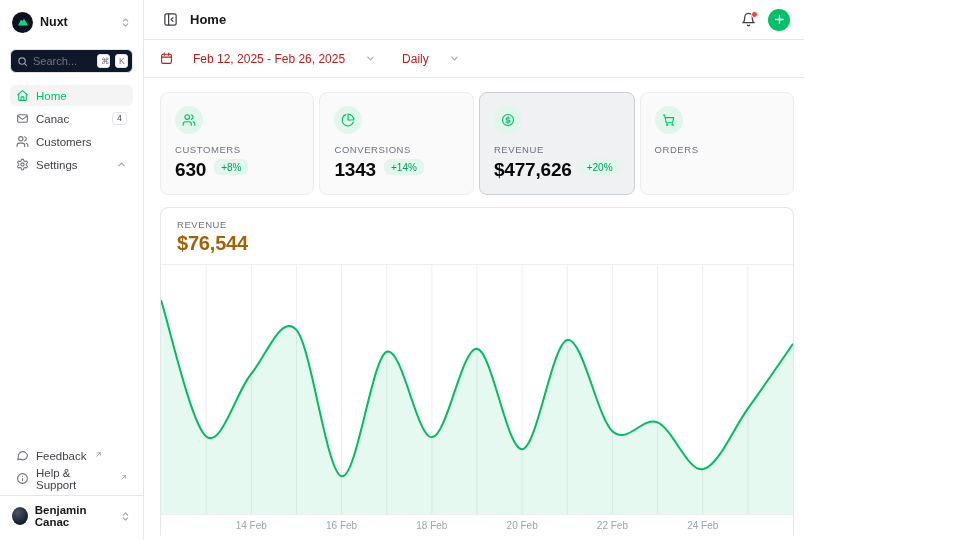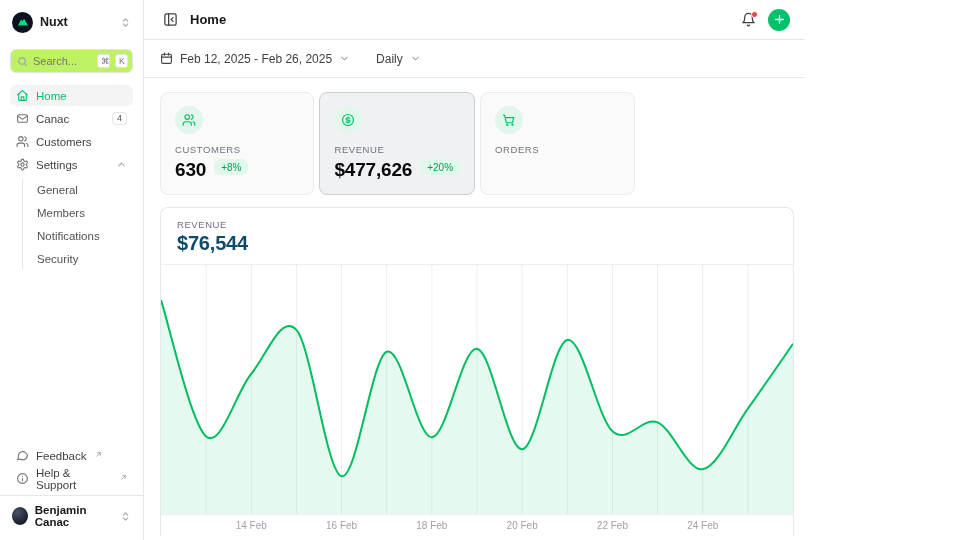--- a/index.html
+++ b/index.html
@@ -7,21 +7,21 @@
     font-family:"Liberation Sans", sans-serif; color:var(--text,#18181b); }
   .app { display:flex; width:804px; height:540px; }
 
   
   aside { width:144px; min-width:144px; border-right:1px solid var(--border); background:#fff;
     display:flex; flex-direction:column; padding:10px 10px 8px 10px; }
   .ws { display:flex; align-items:center; gap:7px; padding:0 2px; height:24px; cursor:pointer; }
   .ws-logo { width:21px; height:21px; border-radius:50%; background:#0c1220; display:flex; align-items:center; justify-content:center; }
   .ws-name { font-size:12.5px; font-weight:700; }
   .ws-caret { margin-left:auto; color:#9ca3af; display:flex; }
-  .search { margin-top:15px; height:24px; border:1px solid #e4e4e7; border-radius:6px; background:#bef264;
+  .search { margin-top:15px; height:24px; border:1px solid #e4e4e7; border-radius:6px; background:#0f172a;
     display:flex; align-items:center; padding:0 4px 0 6px; gap:5px; color:#9ca3af; }
   .search input { border:none; outline:none; width:100%; min-width:0; font-size:11px; color:#71717a; background:transparent;
     font-family:"Liberation Sans", sans-serif; }
   .search kbd { font-family:"Liberation Sans", sans-serif; font-size:8.5px; color:#71717a; border:1px solid #e4e4e7;
     border-radius:3px; background:#fff; padding:1px 3px; line-height:1.2; min-width:13px; text-align:center; }
   nav { margin-top:12px; display:flex; flex-direction:column; gap:2px; }
   .nav-item { display:flex; align-items:center; gap:7px; height:21px; padding:0 6px; border-radius:6px;
     font-size:11.5px; font-weight:500; color:#3f3f46; text-decoration:none; cursor:pointer; }
   .nav-item .ni { display:flex; color:#71717a; }
   .nav-item.active { background:#f4f4f5; color:var(--accent); }
@@ -47,21 +47,21 @@
     padding:0 14px 0 17px; gap:10px; }
   .page-title { font-size:13px; font-weight:700; }
   .header-actions { margin-left:auto; display:flex; align-items:center; gap:10px; }
   .icon-btn { position:relative; background:none; border:none; cursor:pointer; color:#3f3f46; display:flex; padding:2px; }
   .notif-dot { position:absolute; top:1px; right:0; width:7px; height:7px; border-radius:50%;
     background:var(--danger); border:1.5px solid #fff; }
   .add-btn { width:22px; height:22px; border-radius:50%; border:none; background:var(--accent);
     color:#fff; display:flex; align-items:center; justify-content:center; cursor:pointer; }
   .toolbar { height:38px; border-bottom:1px solid var(--border); display:flex; align-items:center;
     padding:0 16px; gap:26px; }
-  .tb-group { display:flex; align-items:center; gap:7px; font-size:12px; font-weight:500; color:#404040; cursor:pointer; }
+  .tb-group { display:flex; align-items:center; gap:20px; font-size:12px; font-weight:500; color:#b91c1c; cursor:pointer; }
   .tb-caret { color:#9ca3af; display:flex; }
 
   .content { padding:14px 10px 0 16px; }
 
   
   .stats { display:grid; grid-template-columns:repeat(4,1fr); gap:5px; }
   .stat-card { background:#fafafa; border:1px solid #ececee; border-radius:8px; padding:13px 14px; cursor:pointer; }
   .stat-card.selected { background:#f0f1f2; border-color:#c9ced4; }
   .stat-icon { width:28px; height:28px; border-radius:50%; background:var(--accent-soft);
     display:flex; align-items:center; justify-content:center; color:var(--accent); }
@@ -69,21 +69,21 @@
   .stat-value-row { margin-top:4px; display:flex; align-items:flex-start; gap:8px; }
   .stat-value { font-size:19px; font-weight:700; color:#09090b; letter-spacing:-0.01em; }
   .delta-badge { font-size:10px; font-weight:500; color:var(--badge-text); background:var(--accent-soft);
     border-radius:6px; padding:2.5px 7px; }
 
   
   .chart-card { margin-top:12px; border:1px solid var(--border); border-bottom:none; border-radius:8px 8px 0 0;
     background:#fff; }
   .chart-head { padding:11px 16px 9px 16px; border-bottom:1px solid #ebedef; }
   .chart-label { font-size:9.5px; letter-spacing:0.06em; color:#6d7280; font-weight:500; }
-  .chart-value { margin-top:2px; font-size:20px; font-weight:700; color:#0c4a6e; letter-spacing:-0.01em; }
+  .chart-value { margin-top:2px; font-size:20px; font-weight:700; color:#a16207; letter-spacing:-0.01em; }
   .plot { position:relative; height:250px; border-bottom:1px solid #eceef0; }
   .plot svg { position:absolute; inset:0; width:100%; height:100%; display:block; }
   .ticks { position:relative; height:21px; }
   .tick { position:absolute; top:5px; transform:translateX(-50%); font-size:10px; color:#9ca3af; white-space:nowrap; }
 
   svg.ic { display:block; }
 </style>
 </head>
 <body>
 
@@ -156,26 +156,20 @@
               <circle cx="12" cy="12" r="3"></circle>
             </svg>
         </span>
         <span>Settings</span>
         <span class="nav-caret">
           <svg class="ic" width="11" height="11" viewBox="0 0 24 24" fill="none" stroke="currentColor" stroke-width="2.2" stroke-linecap="round" stroke-linejoin="round">
               <path d="m6 15 6-6 6 6"></path>
             </svg>
         </span>
       </a>
-      <div class="children">
-        <a class="child-item">General</a>
-        <a class="child-item">Members</a>
-        <a class="child-item">Notifications</a>
-        <a class="child-item">Security</a>
-      </div>
     </nav>
 
     <div class="side-footer">
       <a class="nav-item">
         <span class="ni">
           <svg class="ic" width="13" height="13" viewBox="0 0 24 24" fill="none" stroke="currentColor" stroke-width="2" stroke-linecap="round" stroke-linejoin="round">
               <path d="M21 11.5a8.38 8.38 0 0 1-8.5 8.5 8.5 8.5 0 0 1-4.7-1.4L3 20l1.4-4.8A8.5 8.5 0 1 1 21 11.5z"></path>
             </svg>
         </span>
         <span>Feedback</span>
@@ -288,20 +282,33 @@
                 <path d="M16 3.13a4 4 0 0 1 0 7.75"></path>
               </svg>
           </div>
           <div class="stat-label">CUSTOMERS</div>
           <div class="stat-value-row">
             <span class="stat-value">630</span>
             <span class="delta-badge">+8%</span>
           </div>
         </div>
 
+        <div class="stat-card">
+          <div class="stat-icon">
+            <svg class="ic" width="14" height="14" viewBox="0 0 24 24" fill="none" stroke="currentColor" stroke-width="2" stroke-linecap="round" stroke-linejoin="round">
+                <path d="M21.21 15.89A10 10 0 1 1 8 2.83"></path>
+                <path d="M22 12A10 10 0 0 0 12 2v10z"></path>
+              </svg>
+          </div>
+          <div class="stat-label">CONVERSIONS</div>
+          <div class="stat-value-row">
+            <span class="stat-value">1343</span>
+            <span class="delta-badge">+14%</span>
+          </div>
+        </div>
 
         <div class="stat-card selected">
           <div class="stat-icon">
             <svg class="ic" width="14" height="14" viewBox="0 0 24 24" fill="none" stroke="currentColor" stroke-width="2" stroke-linecap="round" stroke-linejoin="round">
                 <circle cx="12" cy="12" r="9.5"></circle>
                 <path d="M15.5 8.5h-5a1.8 1.8 0 1 0 0 3.6h3a1.8 1.8 0 1 1 0 3.6H8.5"></path>
                 <path d="M12 6.5v2m0 7v2"></path>
               </svg>
           </div>
           <div class="stat-label">REVENUE</div>

